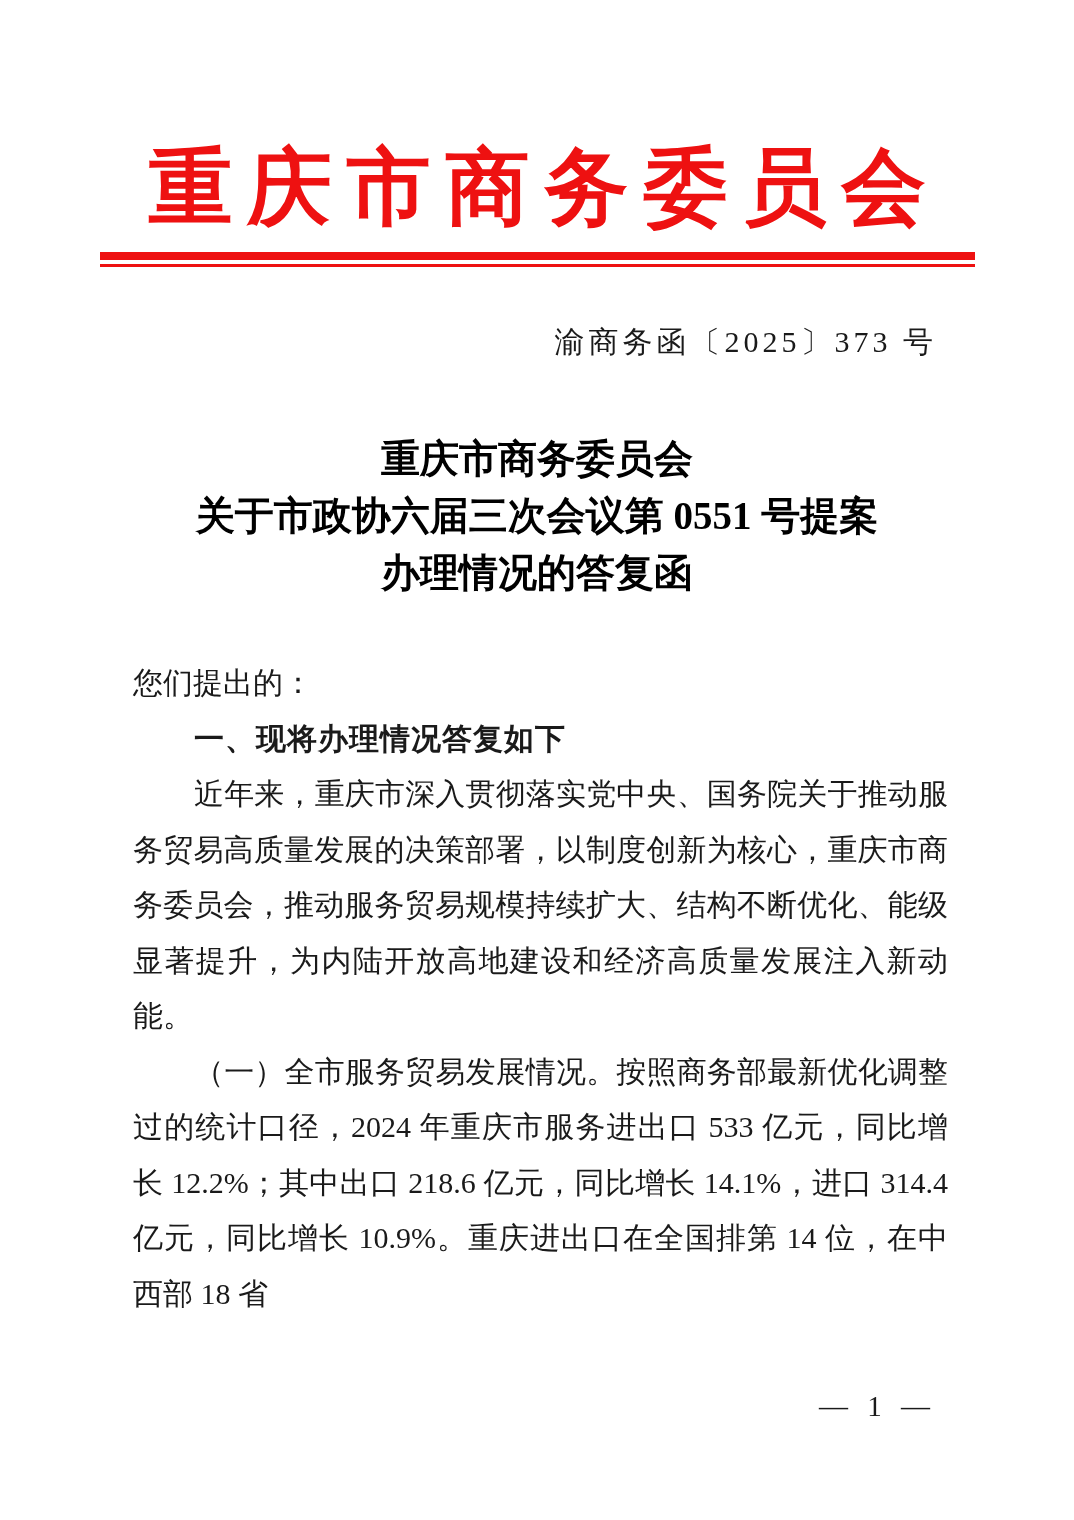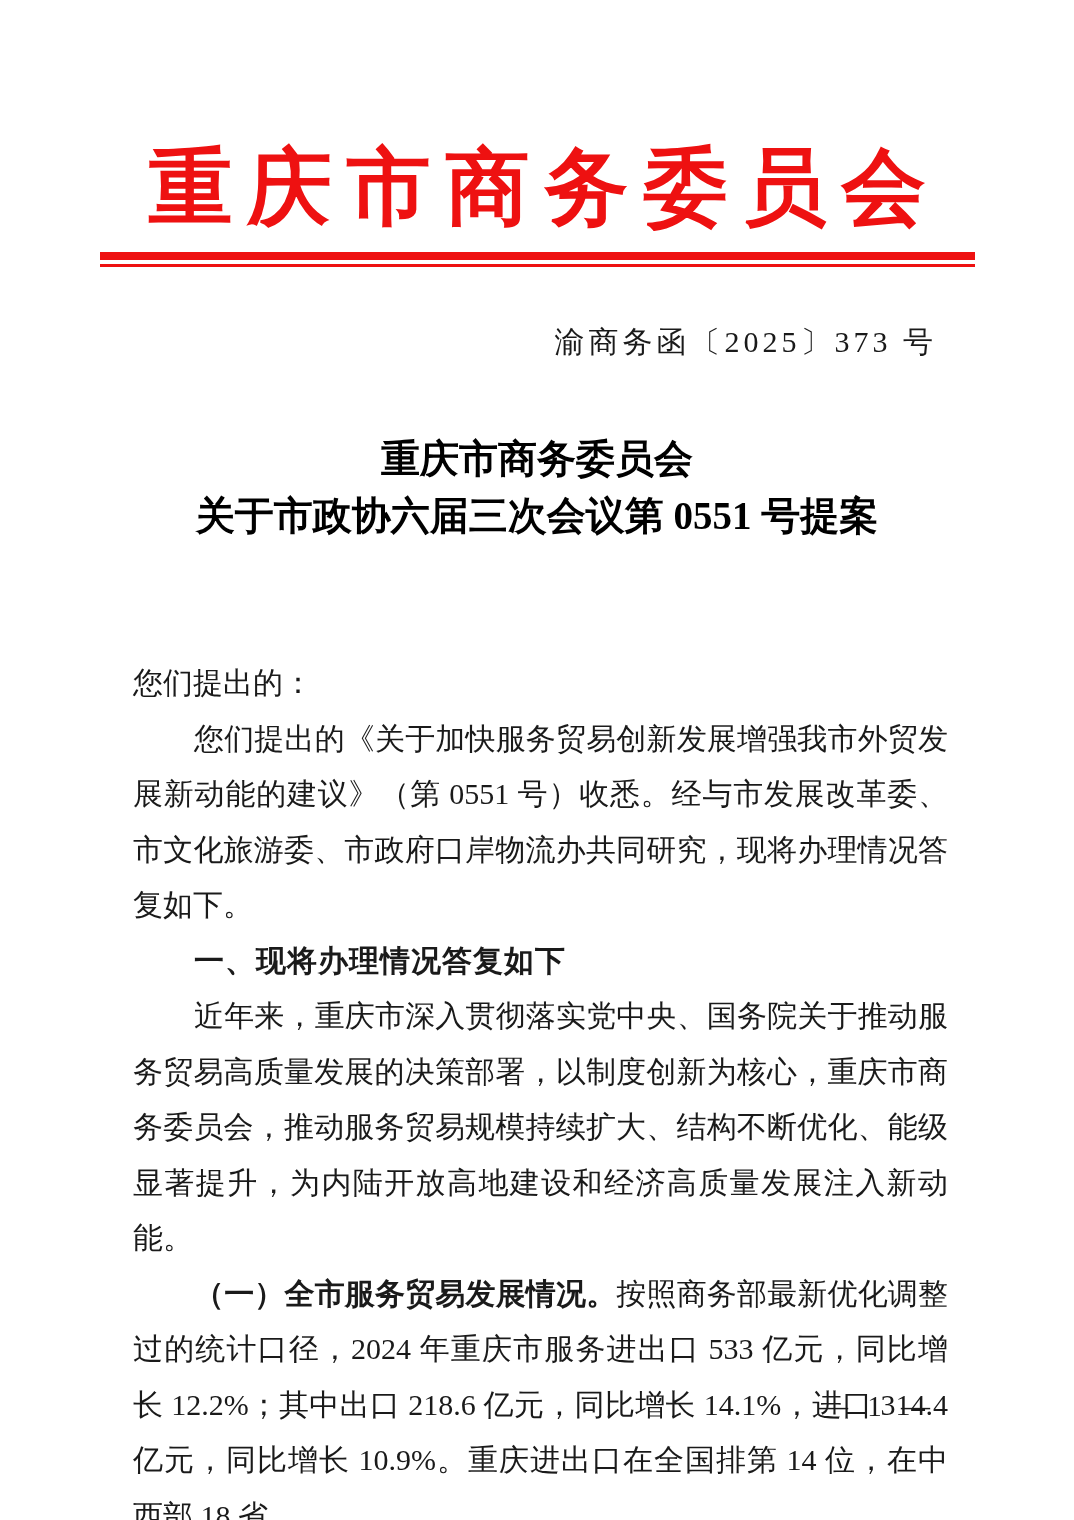--- a/index.html
+++ b/index.html
@@ -91,21 +91,21 @@
   .recipient {
     text-indent: 0;
   }
   .section-heading {
     text-indent: 61px;
     font-weight: bold;
     font-family: "Liberation Sans", "DejaVu Sans", sans-serif;
     letter-spacing: 1px;
   }
   .lead-bold {
-    font-weight: bold;
+    font-weight: normal;
   }
   
   .page-number {
     position: absolute;
     top: 1390px;
     right: 138px;
     font-size: 29px;
     letter-spacing: 6px;
     color: #1a1a1a;
     white-space: nowrap;
@@ -119,26 +119,26 @@
   <div class="agency">重庆市商务委员会</div>
 
   <div class="rule-thick"></div>
   <div class="rule-thin"></div>
 
   <div class="doc-number">渝商务函〔2025〕373 号</div>
 
   <div class="doc-title">
     <div>重庆市商务委员会</div>
     <div>关于市政协六届三次会议第 0551 号提案</div>
+    <div>办理情况的答复函</div>
   </div>
 
   <div class="body-block">
     <p class="recipient">您们提出的：</p>
 
-    <p class="para">您们提出的《关于加快服务贸易创新发展增强我市外贸发展新动能的建议》（第 0551 号）收悉。经与市发展改革委、市文化旅游委、市政府口岸物流办共同研究，现将办理情况答复如下。</p>
 
     <p class="section-heading">一、现将办理情况答复如下</p>
 
     <p class="para">近年来，重庆市深入贯彻落实党中央、国务院关于推动服务贸易高质量发展的决策部署，以制度创新为核心，重庆市商务委员会，推动服务贸易规模持续扩大、结构不断优化、能级显著提升，为内陆开放高地建设和经济高质量发展注入新动能。</p>
 
     <p class="para"><span class="lead-bold">（一）全市服务贸易发展情况。</span><span>按照商务部最新优化调整过的统计口径，2024 年重庆市服务进出口 533 亿元，同比增长 12.2%；其中出口 218.6 亿元，同比增长 14.1%，进口 314.4 亿元，同比增长 10.9%。重庆进出口在全国排第 14 位，在中西部 18 省</span></p>
   </div>
 
   <div class="page-number">— 1 —</div>
 

